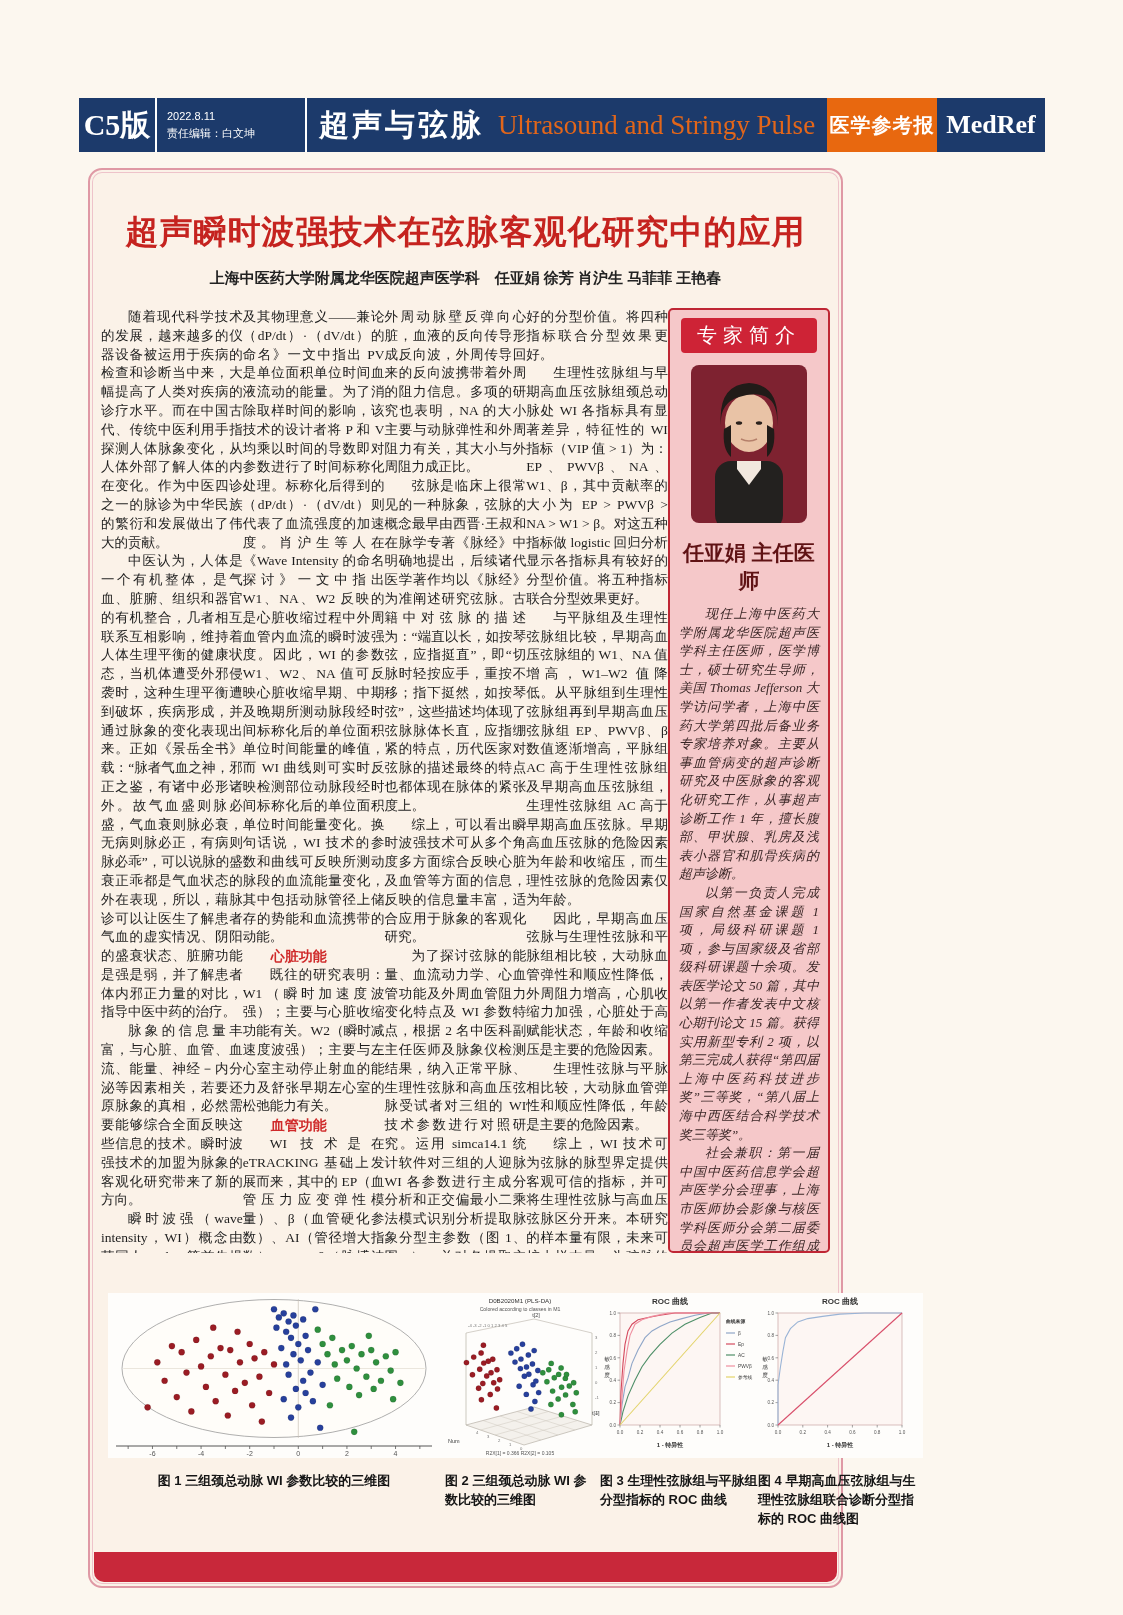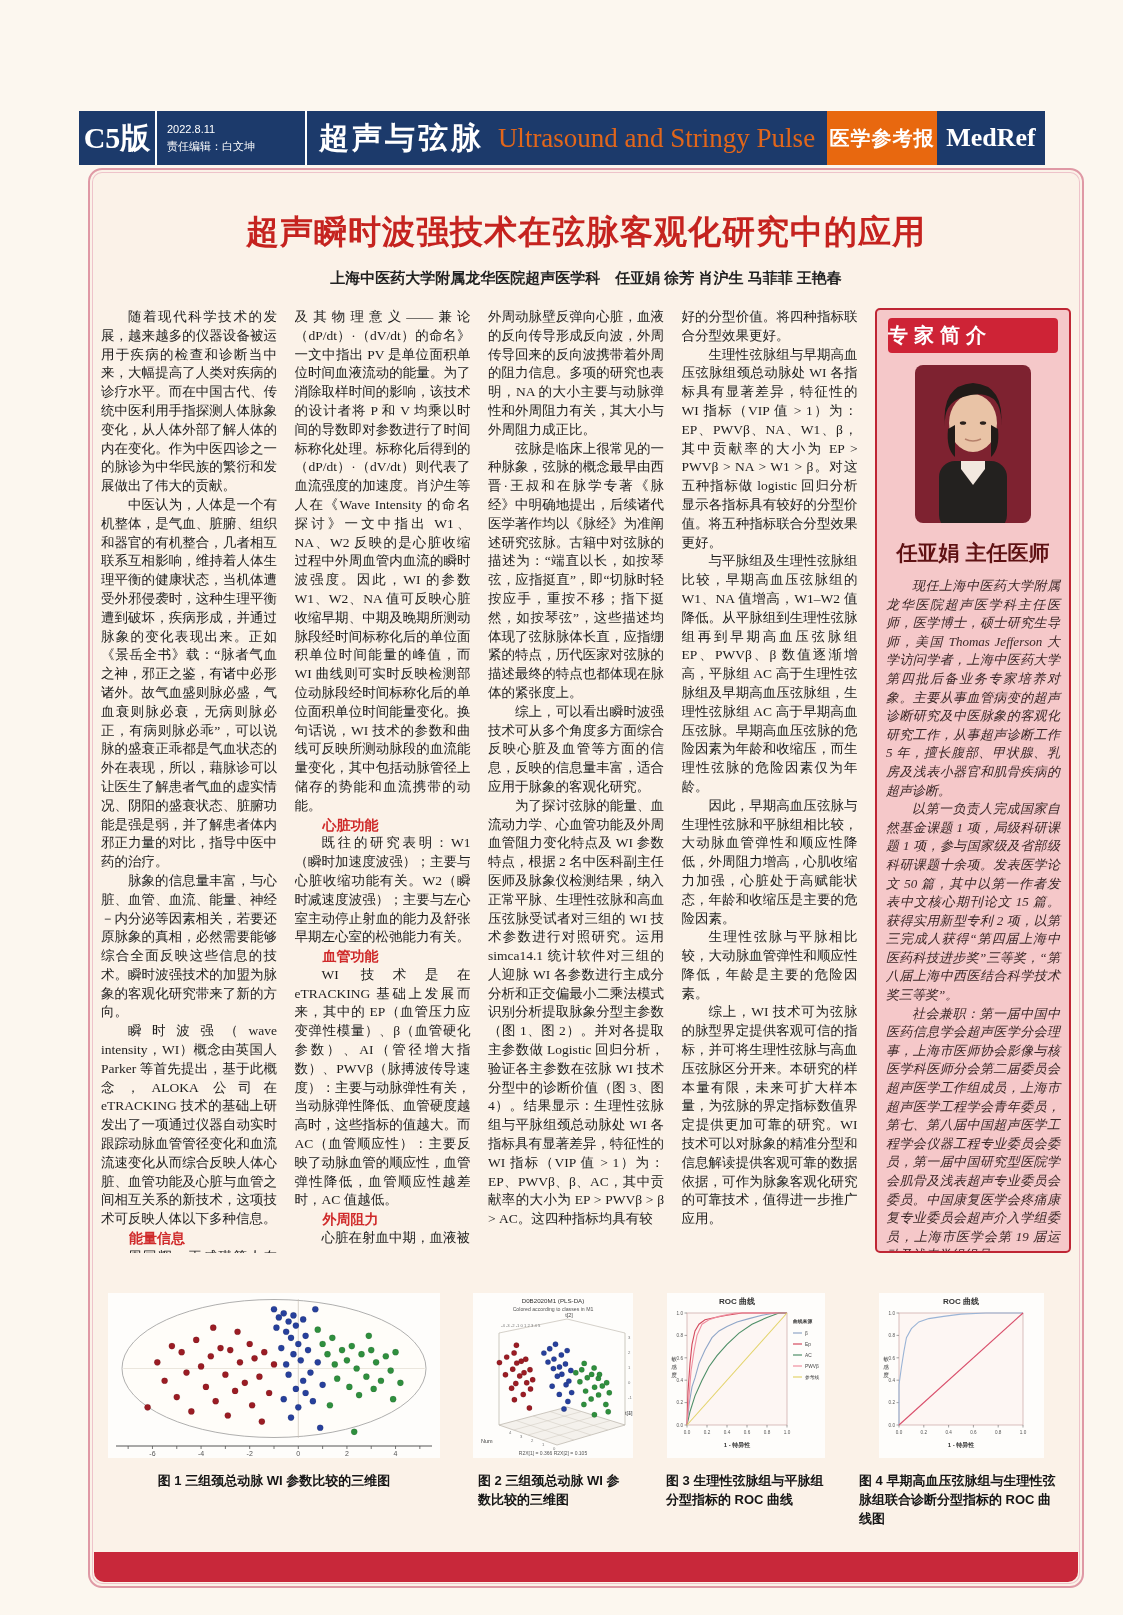--- a/index.html
+++ b/index.html
@@ -1,52 +1,52 @@
 <!DOCTYPE html>
 <html><head>
 <meta charset="utf-8">
 <style>
   html,body{margin:0;padding:0;background:#ffffff;}
   .page{position:relative;width:1123px;height:1615px;background:#fcf7ef;overflow:hidden;
         font-family:"Liberation Serif",serif;}
   
-  .masthead{position:absolute;left:79px;top:111px;width:966px;height:54px;background:#1c3a6b;
+  .masthead{position:absolute;left:79px;top:98px;width:966px;height:54px;background:#1c3a6b;
             display:flex;color:#fff;align-items:stretch;}
   .m-seg{display:flex;align-items:center;justify-content:center;}
   .m-page{width:76px;font-family:"Liberation Serif",serif;font-weight:bold;font-size:30px;}
   .m-meta{width:150px;border-left:2px solid #fff;flex-direction:column;align-items:flex-start;
           justify-content:center;padding-left:10px;box-sizing:border-box;
           font-family:"Liberation Sans",sans-serif;font-size:11px;line-height:17px;}
   .m-section{flex:1;border-left:2px solid #fff;gap:14px;}
   .m-section .cn{font-family:"Liberation Sans",sans-serif;font-weight:bold;font-size:30px;letter-spacing:3px;}
   .m-section .en{font-family:"Liberation Serif",serif;font-size:27px;color:#e2661a;}
   .m-brandcn{width:110px;background:#e8680f;font-family:"Liberation Sans",sans-serif;
              font-weight:bold;font-size:20px;letter-spacing:1px;}
   .m-branden{width:108px;font-family:"Liberation Serif",serif;font-weight:bold;font-size:26px;}
   
-  .frame{position:absolute;left:88px;top:168px;width:996px;height:1420px;box-sizing:border-box;
+  .frame{position:absolute;left:88px;top:168px;width:755px;height:1420px;box-sizing:border-box;
          background:#fbf2e8;border:2px solid #df99a5;border-radius:14px;
          box-shadow:inset 0 0 0 2px #fbf2e8, inset 0 0 0 3px #eec3ca;}
   .article-title{margin:40px 10px 14px;text-align:center;color:#c5231f;
       font-family:"Liberation Sans",sans-serif;font-weight:bold;font-size:33px;letter-spacing:1px;}
   .byline{text-align:center;font-family:"Liberation Sans",sans-serif;font-weight:bold;
           font-size:15px;color:#222;margin-bottom:20px;}
   
   .body-grid{display:flex;justify-content:space-between;padding:0 11px;height:945px;overflow:hidden;}
   .col{width:176px;height:945px;overflow:hidden;font-size:13.5px;line-height:18.8px;
        text-align:justify;color:#1d1d1d;}
   .col p{margin:0;text-indent:2em;}
   .col p.noind{text-indent:0;}
   .col p.subhead{color:#cf2a2a;font-family:"Liberation Sans",sans-serif;font-weight:bold;
                  font-size:14px;text-indent:2em;}
   
   .expert{width:196px;height:945px;box-sizing:border-box;background:#f5c8c9;
           border:2px solid #bf2634;border-radius:5px;padding:6px 9px;overflow:hidden;}
-  .expert-title{background:#ce2336;color:#fff;text-align:left;
-      font-family:"Liberation Sans",sans-serif;font-weight:bold;font-size:20px;letter-spacing:6px;
+  .expert-title{background:#ce2336;color:#fff;text-align:center;
+      font-family:"Liberation Sans",sans-serif;font-weight:normal;font-size:20px;letter-spacing:6px;
       padding:4px 0;border-radius:4px;margin:2px 2px 12px;}
   .photo{width:116px;height:158px;margin:2px auto 10px;border-radius:8px;overflow:hidden;display:block;}
   .expert-name{text-align:center;font-family:"Liberation Sans",sans-serif;font-weight:bold;
                font-size:21px;color:#5f1214;margin:16px 0 10px;}
   .expert-bio p{margin:0;text-indent:2em;font-size:13px;line-height:18.6px;color:#3a2626;
                 font-style:italic;text-align:justify;}
   
   .figures{display:flex;justify-content:space-between;align-items:flex-start;
            padding:0 18px;margin-top:40px;}
   .figure{display:flex;flex-direction:column;align-items:center;}
@@ -121,21 +121,21 @@
           <ellipse cx="58" cy="58" rx="24" ry="29" fill="#e9c3a6"></ellipse>
           <path d="M30 62 Q26 20 58 18 Q90 20 86 62 Q88 34 70 30 Q60 28 48 32 Q28 38 30 62 Z" fill="#211b18"></path>
           <path d="M33 64 Q31 84 40 92 L40 60 Z" fill="#211b18"></path>
           <path d="M83 64 Q85 84 76 92 L76 60 Z" fill="#211b18"></path>
           <ellipse cx="48" cy="58" rx="3.2" ry="1.8" fill="#2a211c"></ellipse>
           <ellipse cx="68" cy="58" rx="3.2" ry="1.8" fill="#2a211c"></ellipse>
           <path d="M50 74 Q58 78 66 74" stroke="#b5806b" stroke-width="1.4" fill="none"></path>
         </svg>
         <div class="expert-name">任亚娟 主任医师</div>
         <div class="expert-bio" id="expertBio">
-            <p>现任上海中医药大学附属龙华医院超声医学科主任医师，医学博士，硕士研究生导师，美国 Thomas Jefferson 大学访问学者，上海中医药大学第四批后备业务专家培养对象。主要从事血管病变的超声诊断研究及中医脉象的客观化研究工作，从事超声诊断工作 5 年，擅长腹部、甲状腺、乳房及浅表小器官和肌骨疾病的超声诊断。</p>
+            <p>现任上海中医药大学附属龙华医院超声医学科主任医师，医学博士，硕士研究生导师，美国 Thomas Jefferson 大学访问学者，上海中医药大学第四批后备业务专家培养对象。主要从事血管病变的超声诊断研究及中医脉象的客观化研究工作，从事超声诊断工作 1 年，擅长腹部、甲状腺、乳房及浅表小器官和肌骨疾病的超声诊断。</p>
             <p>以第一负责人完成国家自然基金课题 1 项，局级科研课题 1 项，参与国家级及省部级科研课题十余项。发表医学论文 50 篇，其中以第一作者发表中文核心期刊论文 15 篇。获得实用新型专利 2 项，以第三完成人获得“第四届上海中医药科技进步奖”三等奖，“第八届上海中西医结合科学技术奖三等奖”。</p>
             <p>社会兼职：第一届中国中医药信息学会超声医学分会理事，上海市医师协会影像与核医学科医师分会第二届委员会超声医学工作组成员，上海市超声医学工程学会青年委员，第七、第八届中国超声医学工程学会仪器工程专业委员会委员，第一届中国研究型医院学会肌骨及浅表超声专业委员会委员。中国康复医学会疼痛康复专业委员会超声介入学组委员，上海市医学会第 19 届运动及浅表学组组员。</p>
           </div>
       </aside>
     </div>
 
     <div class="figures">
       <div class="figure">
         <svg id="fig1" width="332" height="165" viewBox="0 0 332 165">
             <ellipse cx="166" cy="75.5" rx="152" ry="69" fill="#fffdf9" stroke="#9a9a9a" stroke-width="0.8"></ellipse>

